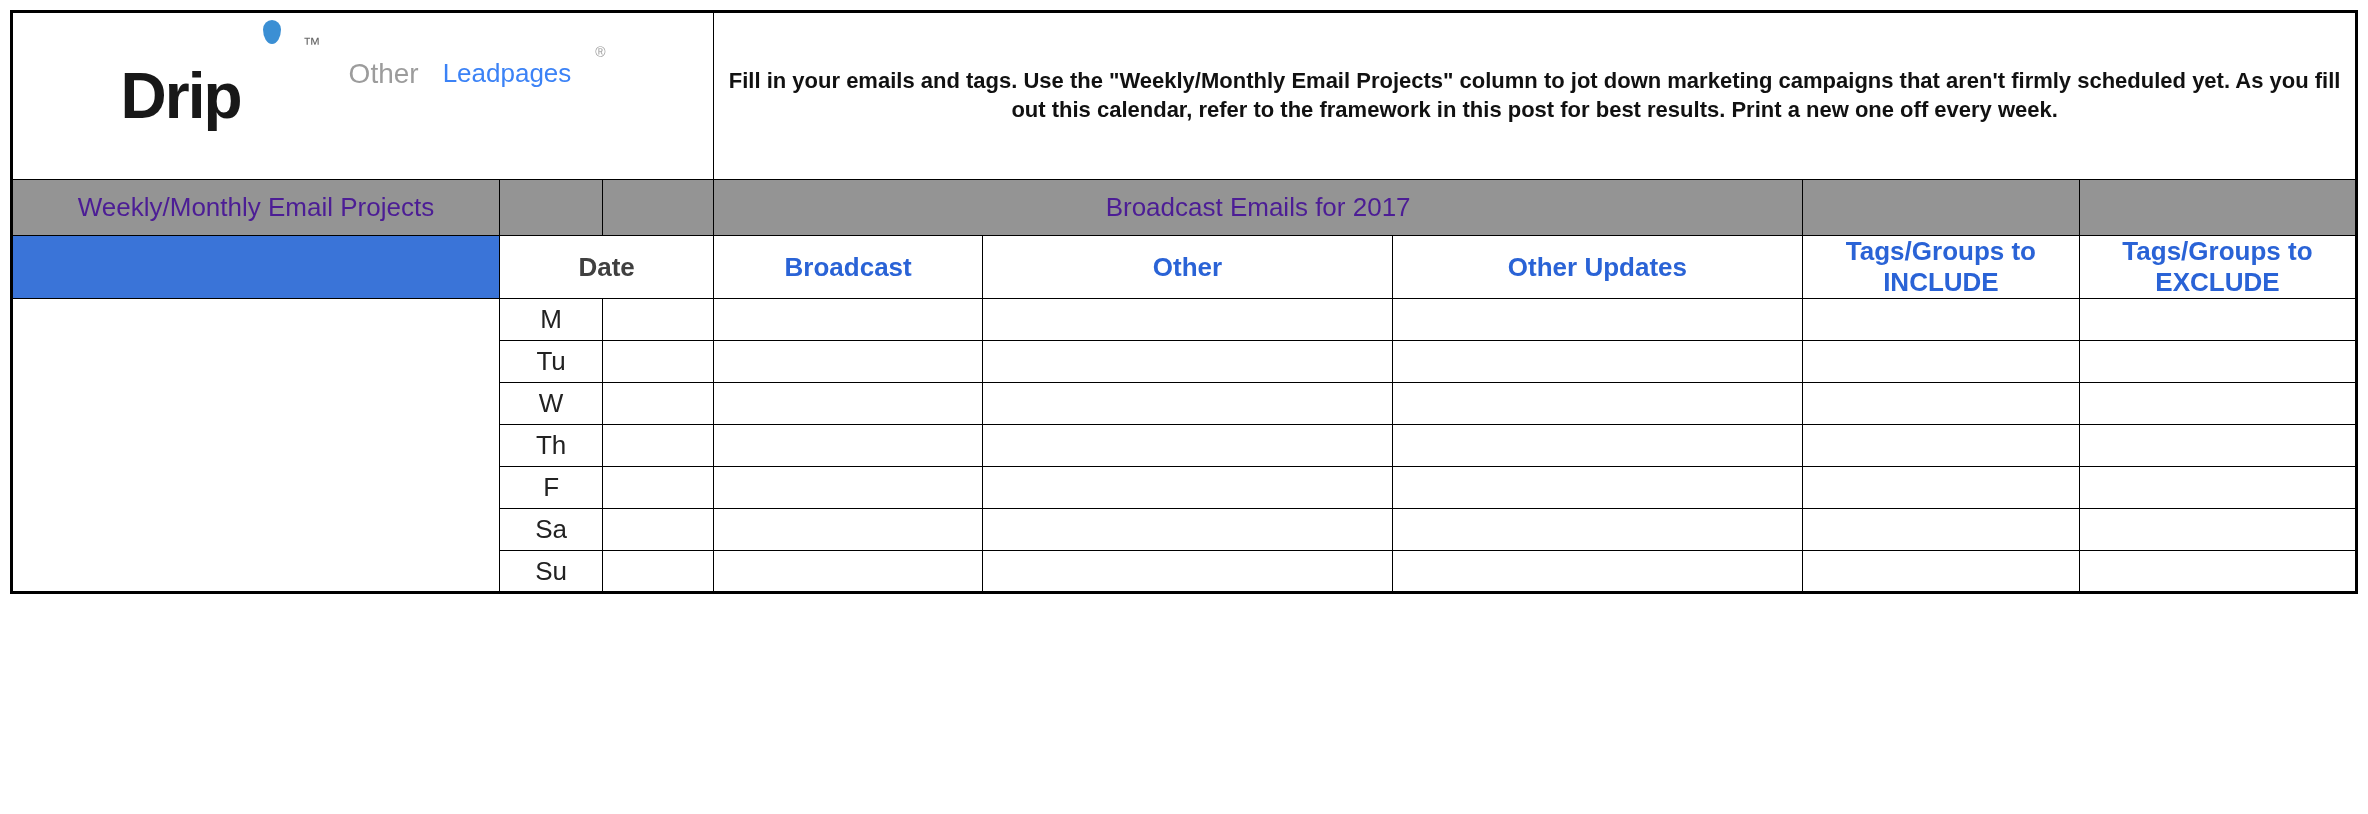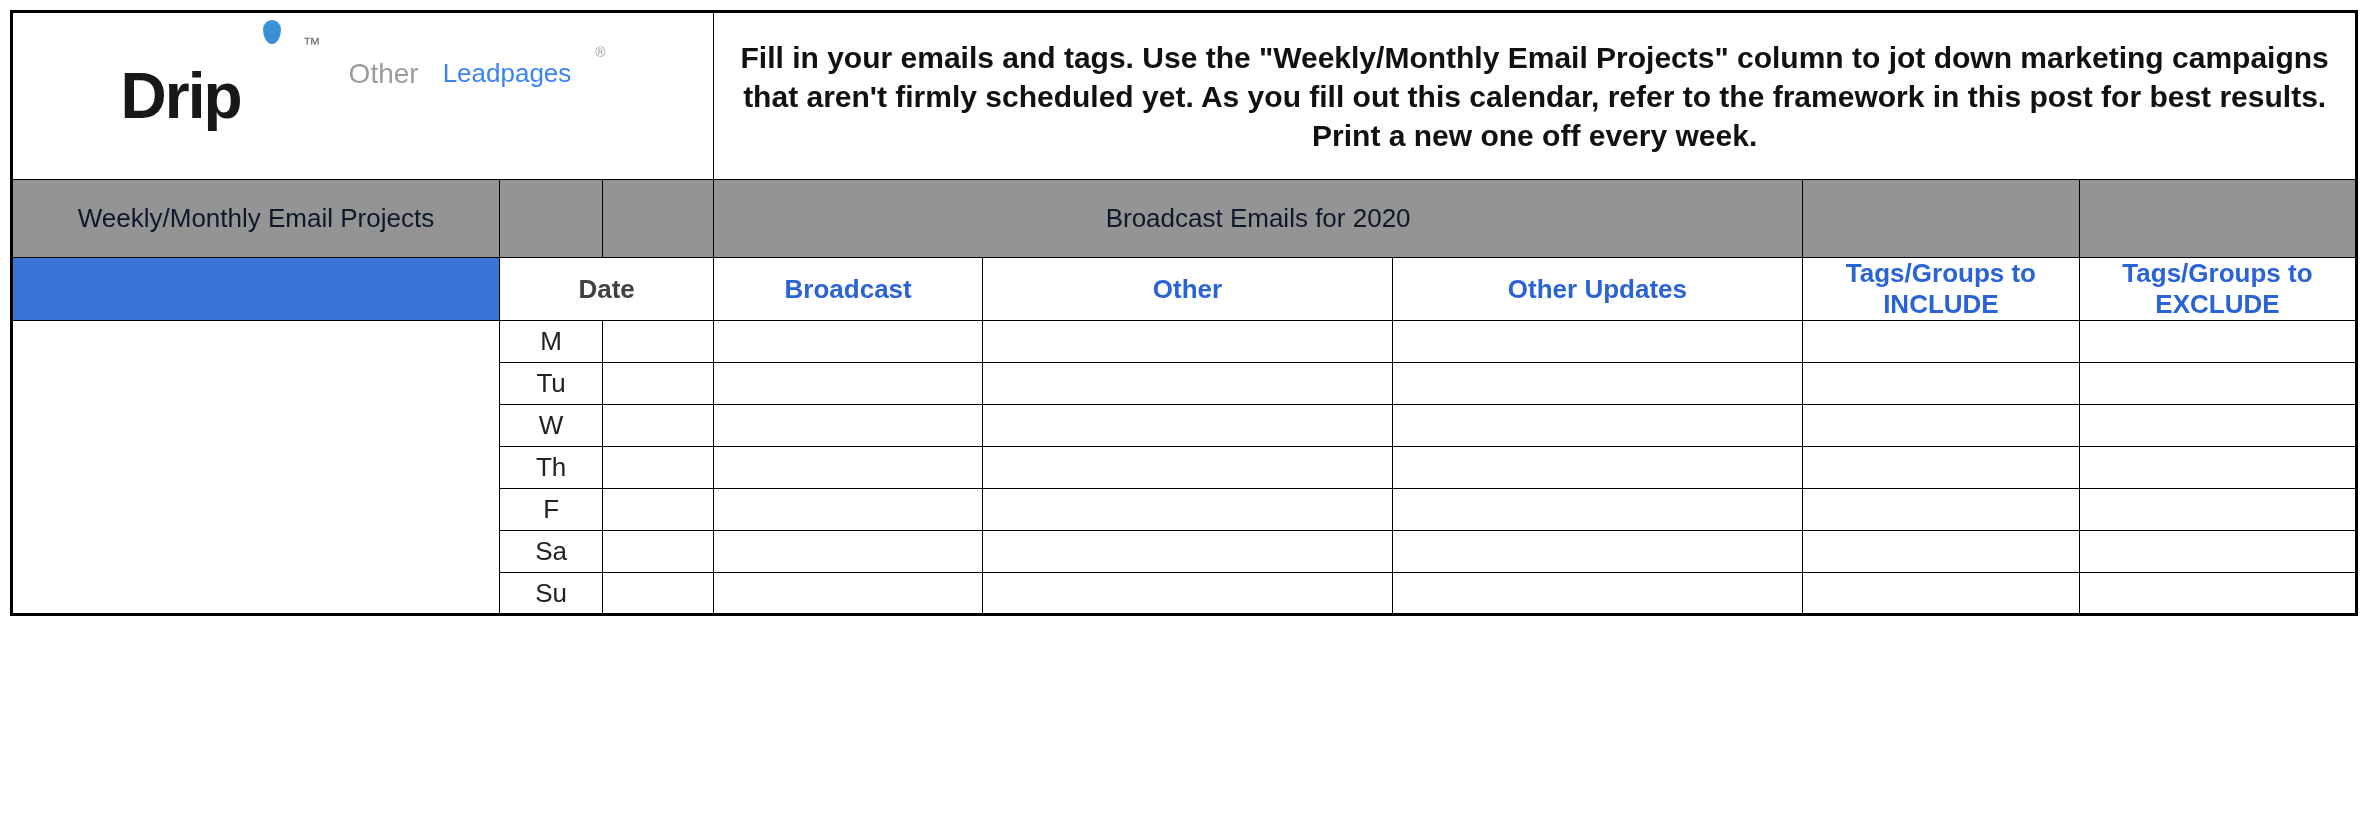--- a/index.html
+++ b/index.html
@@ -75,31 +75,31 @@
   .logo-reg {
     font-size: 14px;
     color: #9c9c9c;
     position: relative;
     top: -20px;
   }
   .top-instructions-cell {
     padding: 24px 40px;
     text-align: center;
     font-weight: 800;
-    font-size: 30px;
+    font-size: 22px;
     line-height: 1.3;
     color: #111;
   }
   
   .band-gray {
     background: #949494;
-    color: #0f172a;
-    font-size: 26px;
-    text-align: center;
-    height: 78px;
+    color: #4c1d95;
+    font-size: 26px;
+    text-align: center;
+    height: 56px;
     font-weight: 400;
   }
   
   .band-blue {
     background: #3a74d8;
     height: 62px;
   }
   .col-head {
     color: #2a63d6;
     font-weight: 700;
@@ -154,21 +154,21 @@
             <span class="logo-reg">®</span>
       </div>
     </td>
     <td class="top-instructions-cell" colspan="5">Fill in your emails and tags. Use the "Weekly/Monthly Email Projects" column to jot down marketing campaigns that aren't firmly scheduled yet. As you fill out this calendar, refer to the framework in this post for best results. Print a new one off every week.</td>
   </tr>
 
   <tr>
     <td class="band-gray w-projects">Weekly/Monthly Email Projects</td>
     <td class="band-gray w-day"></td>
     <td class="band-gray w-date"></td>
-    <td class="band-gray" colspan="3">Broadcast Emails for 2020</td>
+    <td class="band-gray" colspan="3">Broadcast Emails for 2017</td>
     <td class="band-gray w-tags"></td>
     <td class="band-gray w-tags"></td>
   </tr>
 
   <tr>
     <td class="band-blue"></td>
     <td class="date-head" colspan="2">Date</td>
     <td class="col-head w-news">Broadcast</td>
     <td class="col-head w-promo">Other</td>
     <td class="col-head w-other">Other Updates</td>

